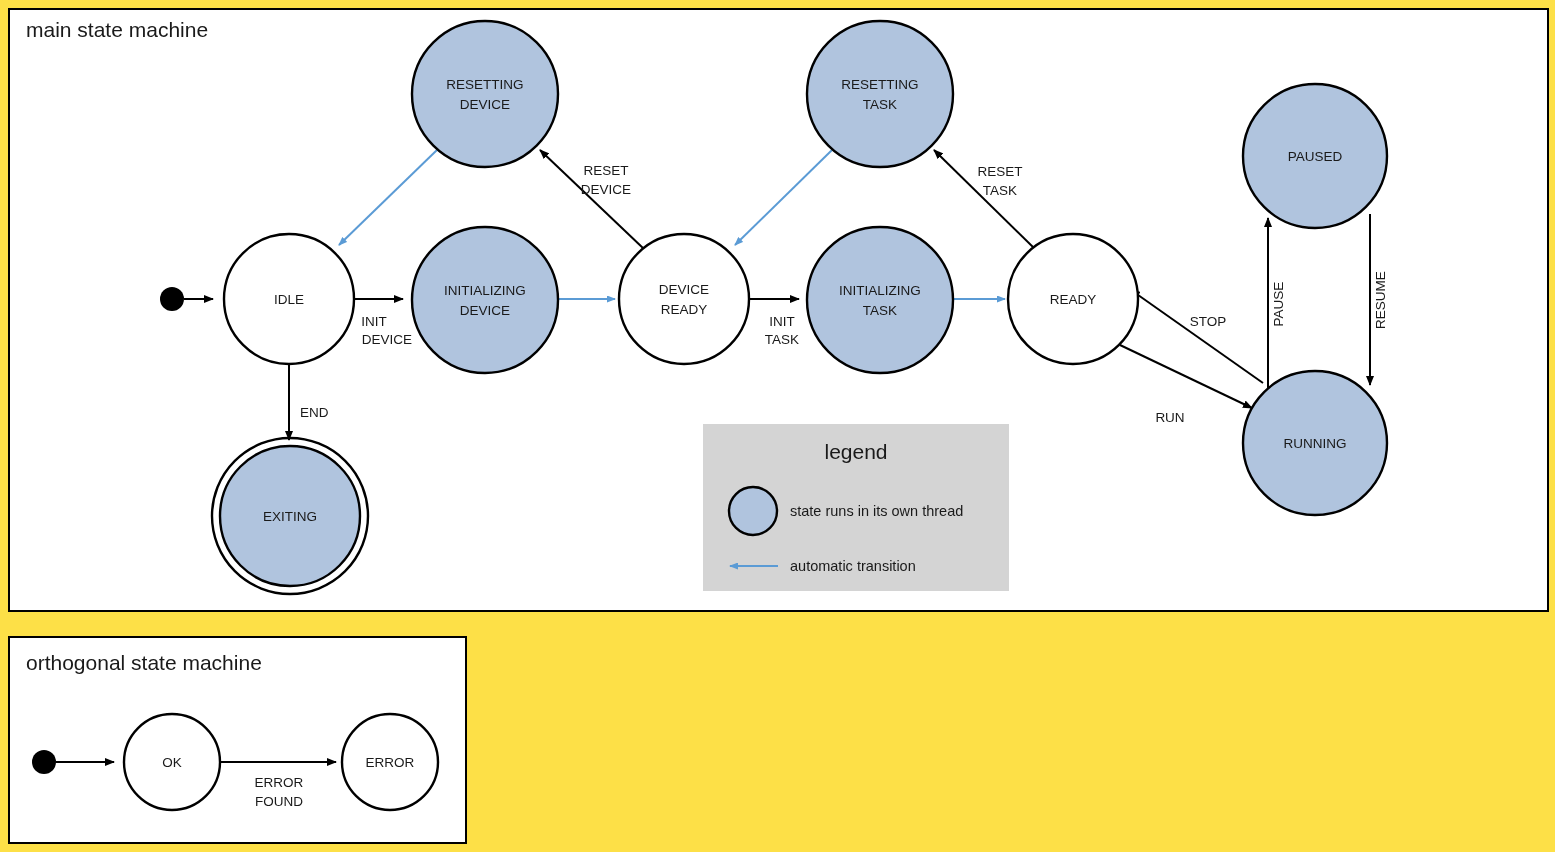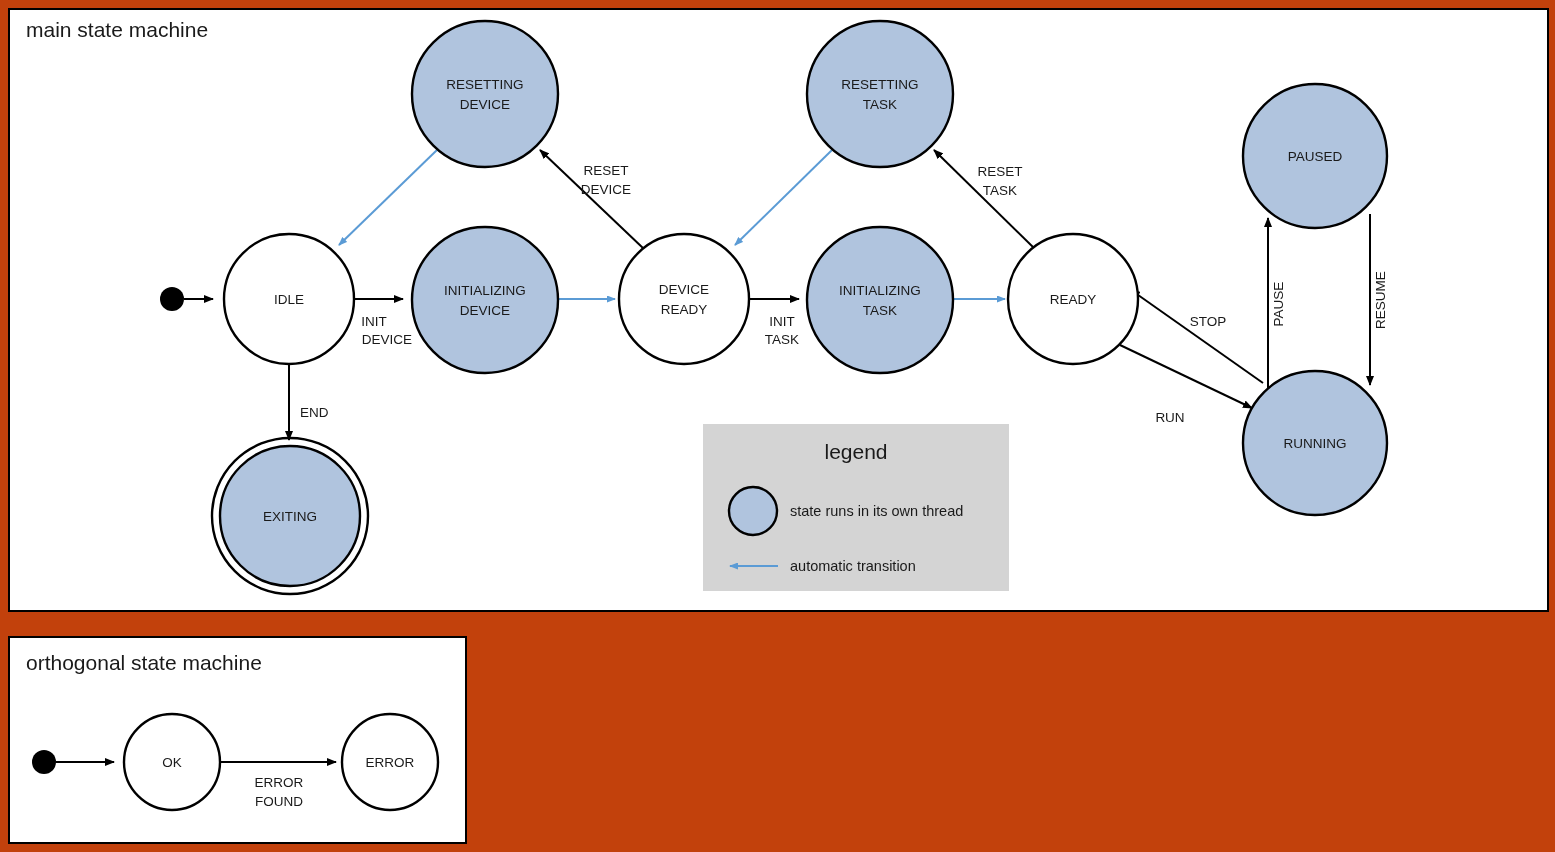--- a/index.html
+++ b/index.html
@@ -6,21 +6,21 @@
   html, body {
     margin: 0;
     padding: 0;
     background: #ffffff;
     font-family: "Liberation Sans", sans-serif;
   }
   #canvas {
     position: relative;
     width: 1555px;
     height: 852px;
-    background: #c2410c;
+    background: #fde047;
     overflow: hidden;
   }
   svg.diagram {
     position: absolute;
     left: 0;
     top: 0;
     width: 1555px;
     height: 852px;
   }
   .frame-rect {

